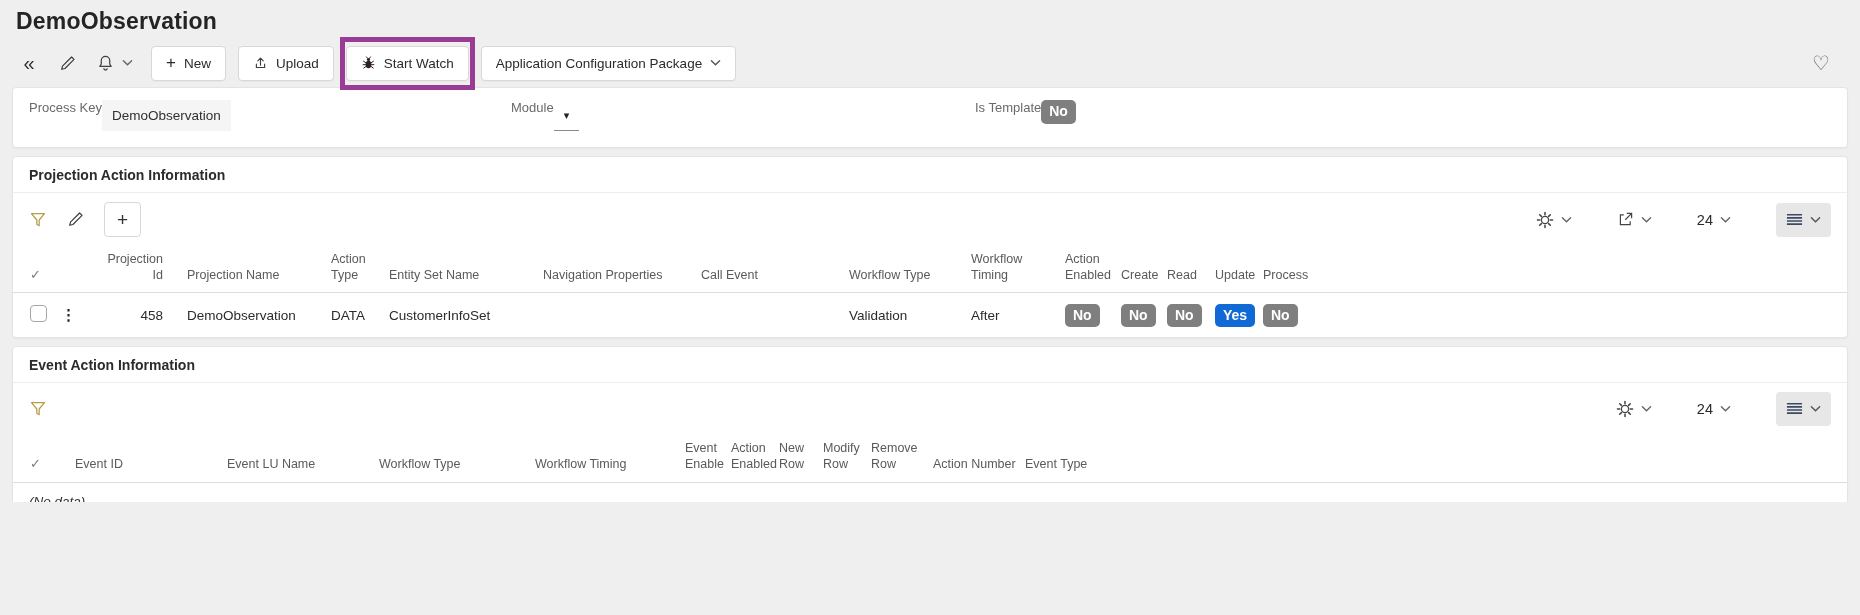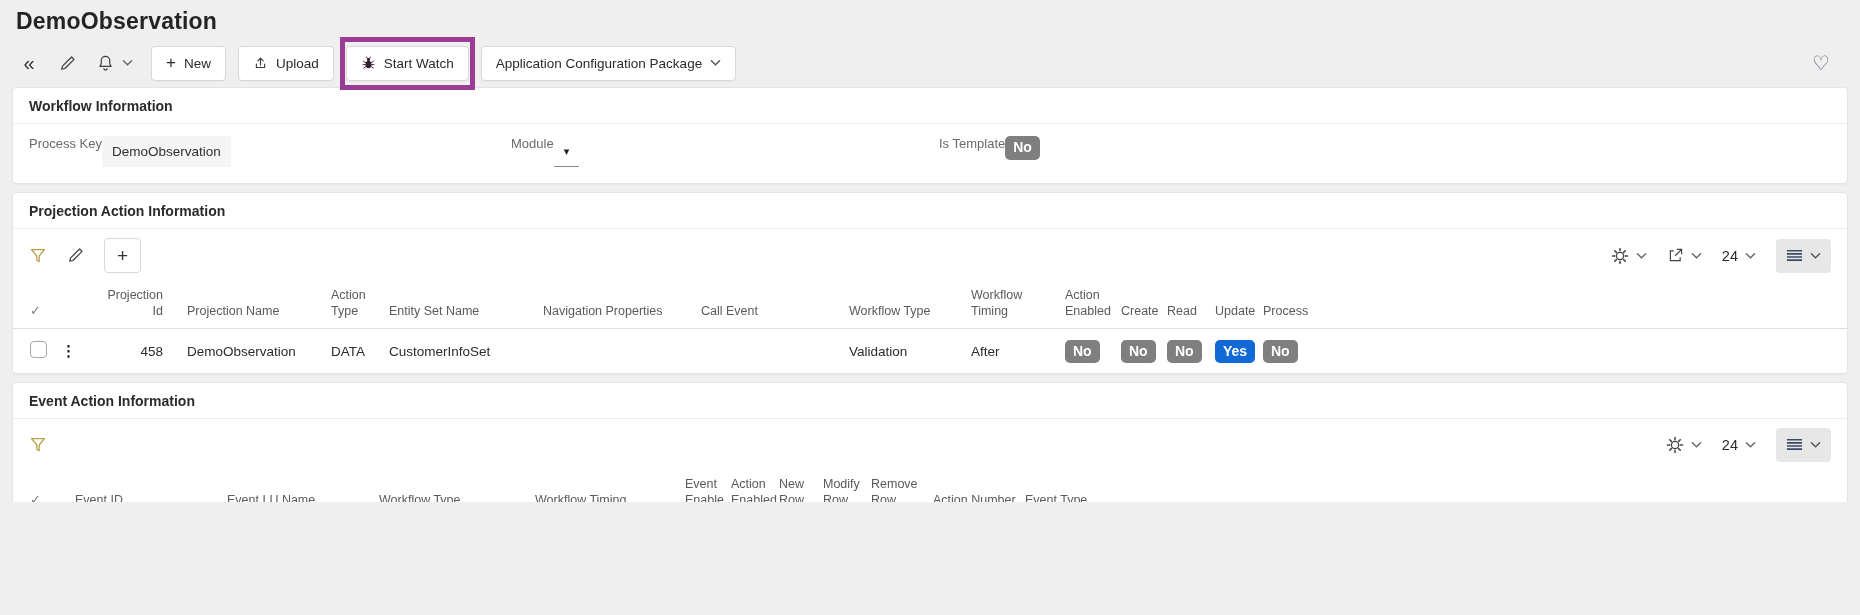--- a/index.html
+++ b/index.html
@@ -33,33 +33,33 @@
 
   
   .fields-row { display:flex; align-items:flex-start; padding:12px 16px 16px 16px; }
   .field { display:flex; flex-direction:row; }
   .f-label { font-size:13px; color:#6a6a6a; margin-bottom:7px; }
   .f-value-box { height:31px; background:#f5f5f6; display:flex; align-items:center; padding:0 10px; font-size:13.5px; color:#303030; }
   .f-pk { width:458px; margin-right:24px; }
   .f-mod { width:428px; }
   .select-box { height:31px; background:#fff; border-bottom:1px solid #8a8a8a; display:flex; align-items:center; justify-content:space-between; padding:0 10px; cursor:pointer; }
   .select-arrow { font-size:11px; color:#222; }
-  .f-tpl { }
+  .f-tpl { margin-left:36px; }
 
   .badge { display:inline-block; padding:3px 8px; border-radius:5px; font-size:14px; font-weight:700; color:#fff; line-height:1.25; }
   .badge.no { background:#7f7f7f; }
   .badge.yes { background:#1169d6; }
 
   
   .sec-toolbar { display:flex; align-items:center; padding:9px 16px; gap:20px; }
   .icon-plain { display:inline-flex; align-items:center; justify-content:center; cursor:pointer; }
   .add-btn { width:37px; height:35px; background:#fff; border:1px solid #d8d8d8; border-radius:4px; display:inline-flex; align-items:center; justify-content:center; font-size:19px; color:#333; cursor:pointer; }
   .sec-spacer { flex:1; }
   .ctrl-group { display:inline-flex; align-items:center; gap:7px; cursor:pointer; }
-  .ctrl-gap { margin-left:0; }
+  .ctrl-gap { margin-left:25px; }
   .page-size { font-size:14.5px; color:#2b2b2b; }
   .list-btn { display:inline-flex; align-items:center; gap:7px; background:#e7e7e8; border-radius:4px; height:34px; padding:0 10px; cursor:pointer; }
 
   
   .tbl-header { display:flex; align-items:flex-end; padding:6px 0 9px 0; border-bottom:1px solid #dedede; min-height:46px; }
   .th { font-size:12.5px; color:#5a5a5a; line-height:1.25; padding-right:8px; }
   .tbl-row { display:flex; align-items:center; height:44px; font-size:13.5px; color:#2b2b2b; }
   .td { padding-right:8px; }
   .checkmark { font-size:13px; color:#7a7a7a; }
   .checkbox { width:17px; height:17px; border:1.6px solid #a6a6a6; border-radius:4px; background:#fff; display:inline-block; cursor:pointer; }
@@ -167,21 +167,20 @@
             <path d="M1.5 1.5L6 6l4.5-4.5" fill="none" stroke="#555" stroke-width="1.5" stroke-linecap="round"></path>
           </svg>
       </span>
     </button>
 
     <span class="tb-spacer"></span>
     <span class="heart-glyph">♡</span>
   </div>
 
   <div class="card">
-    <div class="card-header">Workflow Information</div>
     <div class="fields-row">
       <div class="field f-pk">
         <span class="f-label">Process Key</span>
         <div class="f-value-box">DemoObservation</div>
       </div>
       <div class="field f-mod">
         <span class="f-label">Module</span>
         <div class="select-box">
           <span></span>
           <span class="select-arrow">▾</span>

